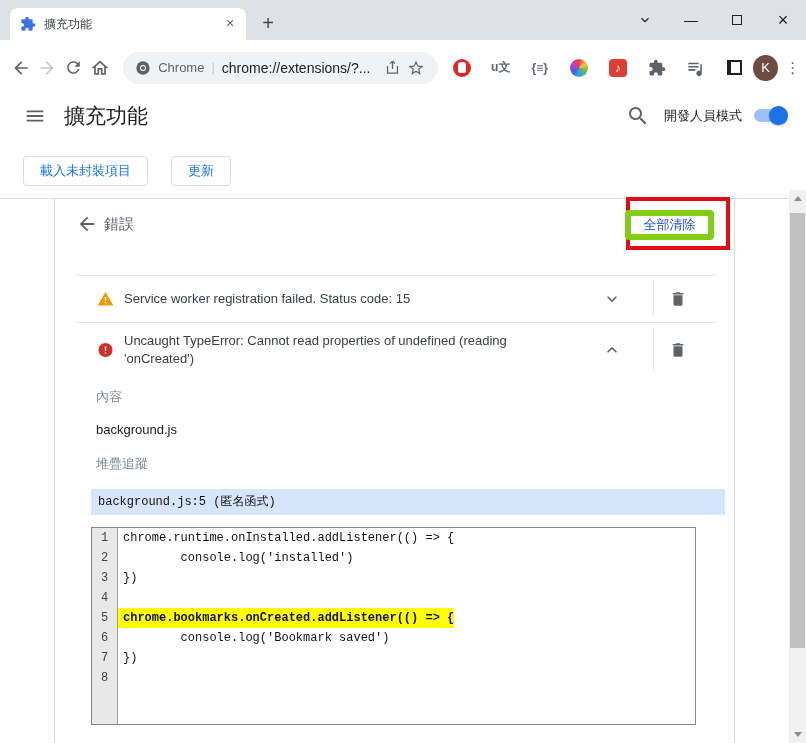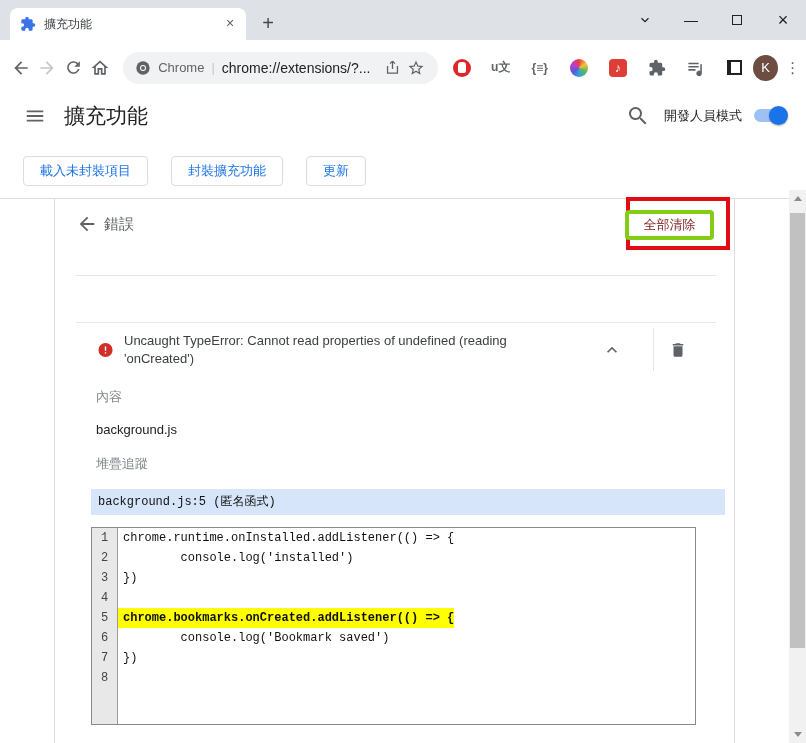--- a/index.html
+++ b/index.html
@@ -72,21 +72,21 @@
 
   
   .card { position:absolute; top:199px; left:54px; width:681px; height:544px; background:#fff;
           border-left:1px solid #dadce0; border-right:1px solid #dadce0; }
   .card-header { position:absolute; top:0; left:0; width:100%; height:52px; }
   .back-arrow { position:absolute; left:21px; top:14px; width:22px; height:22px; cursor:pointer; }
   .errors-title { position:absolute; left:49px; top:16px; font-size:15px; color:#5f6368; }
   .red-annotation { position:absolute; right:4px; top:-2px; width:104px; height:53px;
                     border:4px solid #e30b13; }
   .clear-all-btn { position:absolute; right:12px; top:9px; width:89px; height:30px; background:#fff;
-                   border:4px solid #84cc16; border-radius:4px; color:#7f1d1d; font-size:13px;
+                   border:6px solid #84cc16; border-radius:4px; color:#1d4ed8; font-size:13px;
                    cursor:pointer; font-family:inherit; }
   .divider { position:absolute; left:21px; right:18px; height:1px; background:#e3e5e8; }
   .err-row { position:absolute; left:0; width:100%; }
   .err-icon { position:absolute; left:42px; top:50%; transform:translateY(-50%); width:17px; height:17px; }
   .err-msg { position:absolute; left:69px; top:50%; transform:translateY(-50%); width:420px;
              font-size:13px; color:#3c4043; line-height:18px; }
   .row-chevron { position:absolute; left:547px; top:50%; transform:translateY(-50%); width:20px; height:20px; cursor:pointer; }
   .row-vsep { position:absolute; left:598px; top:6px; bottom:6px; width:1px; background:#e3e5e8; }
   .row-trash { position:absolute; left:614px; top:50%; transform:translateY(-50%); width:18px; height:18px; cursor:pointer; }
 
@@ -227,38 +227,51 @@
       </svg>
       <span class="devmode-label">開發人員模式</span>
       <div class="toggle">
         <div class="toggle-thumb"></div>
       </div>
     </div>
   </div>
 
   <div class="actions">
     <button class="action-btn">載入未封裝項目</button>
-    <button class="action-btn">封裝擴充功能</button>
     <button class="action-btn">更新</button>
   </div>
 
   <div class="card">
 
     <div class="card-header">
       <svg class="back-arrow" viewBox="0 0 24 24">
         <path fill="#5f6368" d="M20 11H7.83l5.59-5.59L12 4l-8 8 8 8 1.41-1.41L7.83 13H20v-2z"></path>
       </svg>
       <span class="errors-title">錯誤</span>
       <div class="red-annotation">
         <button class="clear-all-btn">全部清除</button>
       </div>
     </div>
 
     <div class="divider" style="top:76px"></div>
 
+    <div class="err-row" style="top:76px;height:47px">
+      <svg class="err-icon" viewBox="0 0 24 24">
+        <path fill="#f29900" d="M1 21h22L12 2 1 21z"></path>
+        <path fill="#fff" d="M13 18h-2v-2h2v2zm0-4h-2v-5h2v5z"></path>
+      </svg>
+      <div class="err-msg">Service worker registration failed. Status code: 15</div>
+      <svg class="row-chevron" viewBox="0 0 24 24">
+        <path fill="#5f6368" d="M7.41 8.59L12 13.17l4.59-4.58L18 10l-6 6-6-6 1.41-1.41z"></path>
+      </svg>
+      <div class="row-vsep"></div>
+      <svg class="row-trash" viewBox="0 0 24 24">
+        <path fill="#5f6368" d="M6 19a2 2 0 0 0 2 2h8a2 2 0 0 0 2-2V7H6v12zM19 4h-3.5l-1-1h-5l-1 1H5v2h14V4z"></path>
+      </svg>
+    </div>
 
     <div class="divider" style="top:123px"></div>
 
     <div class="err-row" style="top:123px;height:55px">
       <svg class="err-icon" viewBox="0 0 24 24">
         <circle cx="12" cy="12" r="10" fill="#d03028"></circle>
         <path fill="#fff" d="M13 17h-2v-2h2v2zm0-4h-2V7h2v6z"></path>
       </svg>
       <div class="err-msg">Uncaught TypeError: Cannot read properties of undefined (reading 'onCreated')</div>
       <svg class="row-chevron" viewBox="0 0 24 24">

